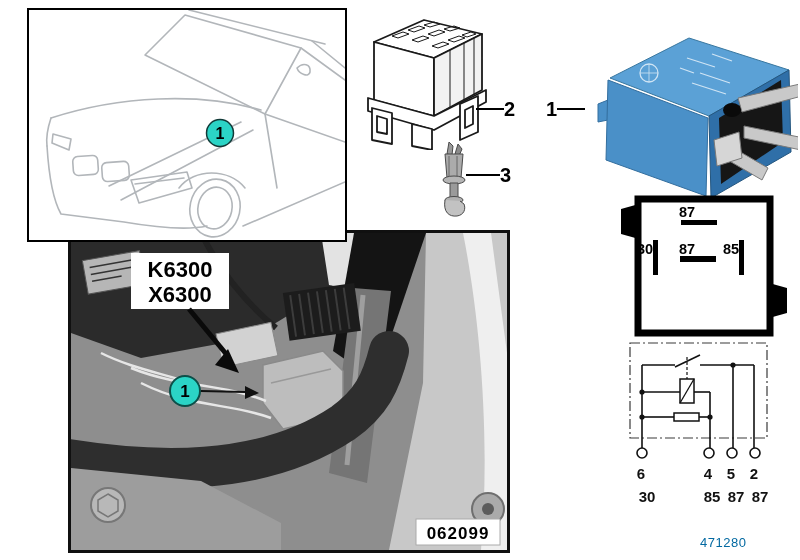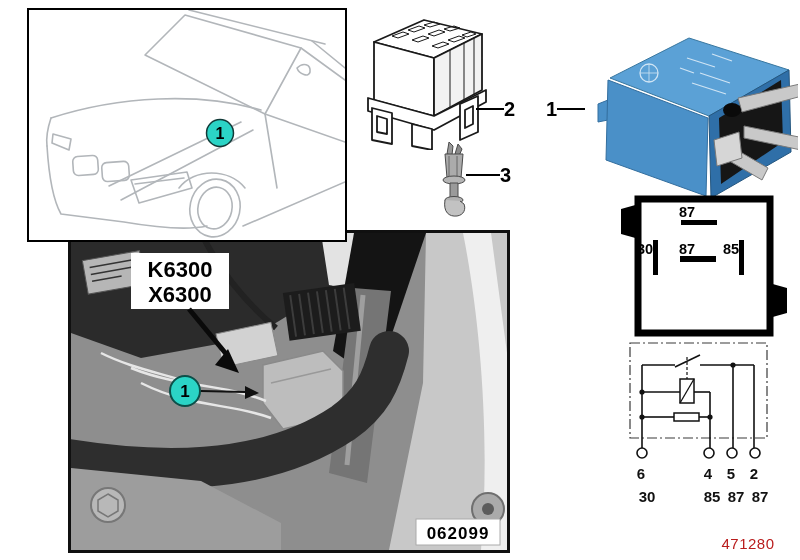--- a/index.html
+++ b/index.html
@@ -12,22 +12,22 @@
   #engine-photo{left:68px;top:230px;width:442px;height:323px;border:3px solid #101010;
                 box-sizing:border-box;background:#0f766e;z-index:1;}
   
   .callout{display:flex;align-items:center;z-index:4;}
   .callout .num{font-size:20px;font-weight:bold;color:#000;line-height:1;}
   .callout .line{height:0;border-top:2px solid #000;}
   #callout-socket{left:476px;top:99px;}
   #callout-terminal{left:466px;top:165px;}
   #callout-relay{left:546px;top:99px;}
   svg text{font-family:"Liberation Sans",sans-serif;}
-  #footer-number{left:700px;top:535px;width:96px;text-align:center;
-                 color:#b91c1c;font-size:15px;letter-spacing:0.5px;}
+  #footer-number{left:700px;top:535px;width:96px;text-align:left;
+                 color:#0369a1;font-size:13px;letter-spacing:0.5px;}
 </style>
 </head>
 <body>
 
 <div id="stage">
 
   <div id="car-box" class="abs">
     <svg width="316" height="230" viewBox="0 0 316 230">
       <g fill="none" stroke="#b2b6ba" stroke-width="1.6" stroke-linecap="round" stroke-linejoin="round">
         <path d="M160,0 L296,34"></path>

